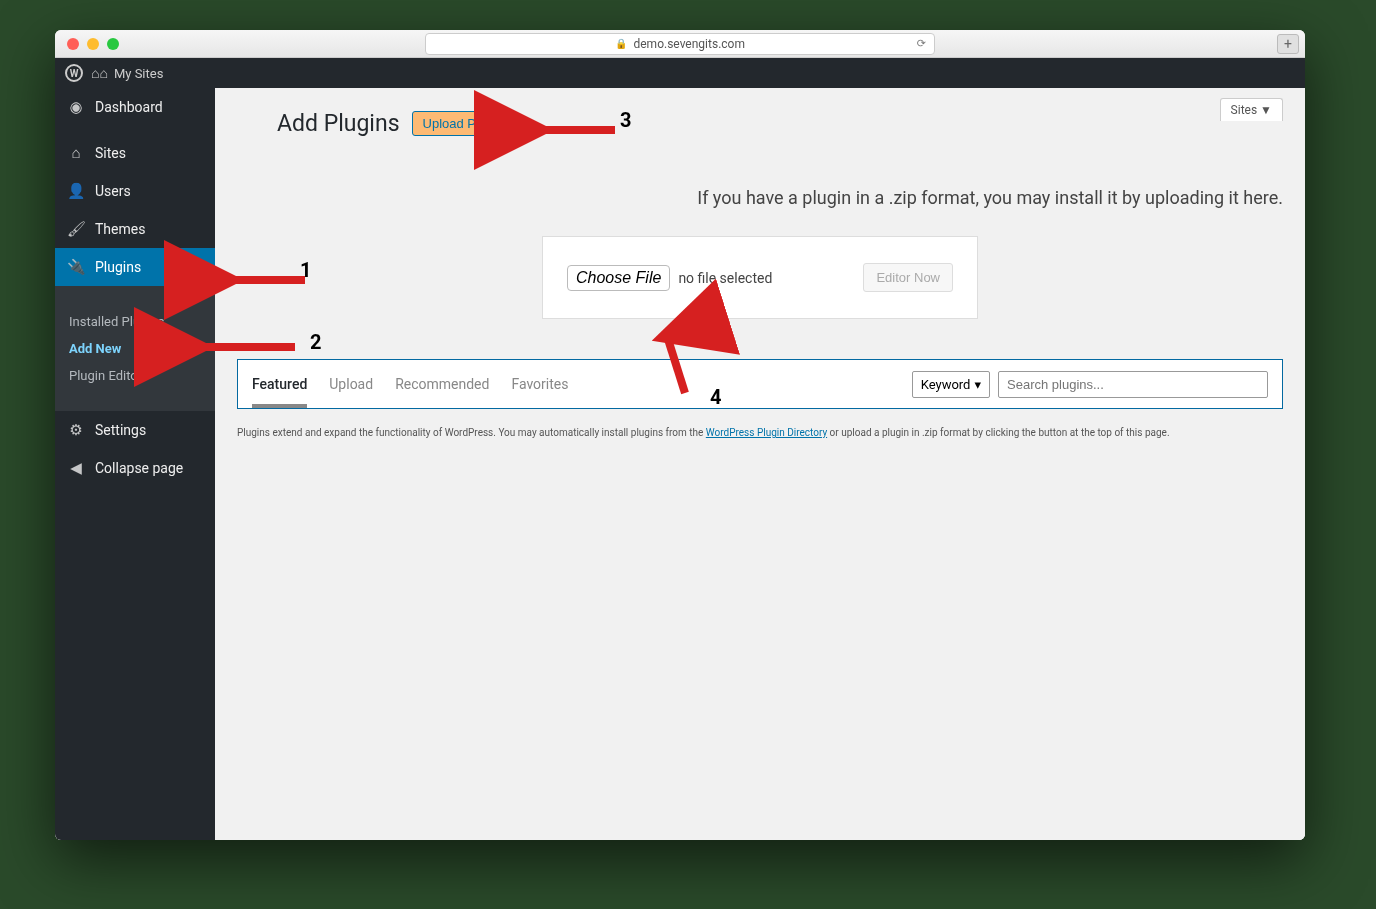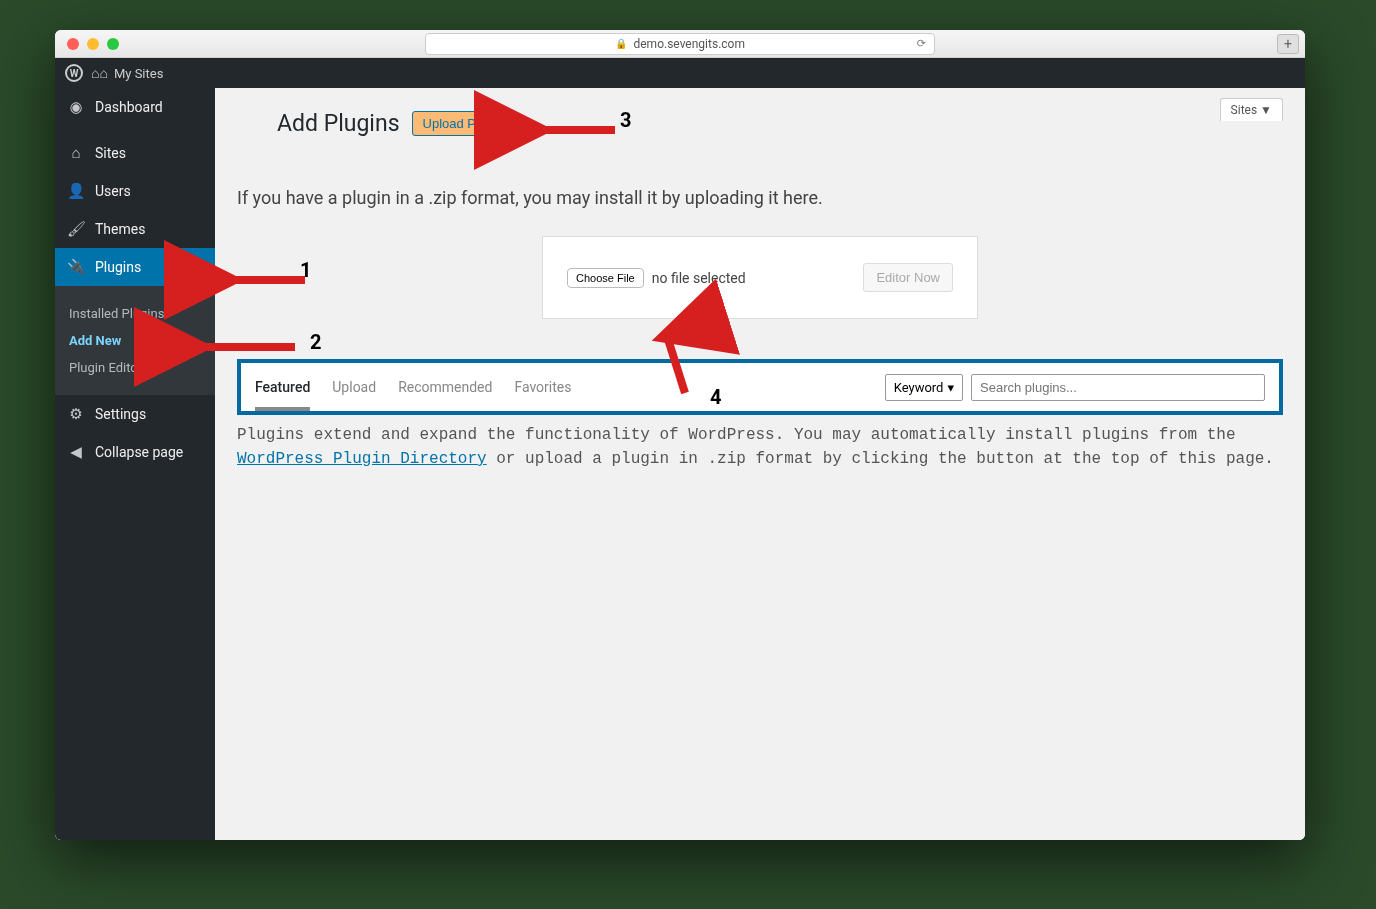--- a/index.html
+++ b/index.html
@@ -61,68 +61,68 @@
   .wp-toolbar .mysites { display:flex; align-items:center; gap:6px; }
   .wp-toolbar .mysites-icon { font-size:14px; color:#ccc;}
   .wp-body { flex:1; display:flex; background:#f1f1f1; }
   
   .sidebar { width:160px; background:#23282d; color:#eee; font-size:14px; display:flex; flex-direction:column;}
   .menu-item {
     display:flex; align-items:center; gap:10px;
     padding:10px 12px; color:#eee; cursor:pointer;
   }
   .menu-item.active { background:#0073aa; color:#fff; }
-  .submenu { background:#32373c; padding:14px 0; }
+  .submenu { background:#32373c; padding:22px 0; }
   .submenu-item { padding:6px 14px; font-size:13px; color:#b4b9be; cursor:pointer;}
   .submenu-item.current { color:#7dd3fc; font-weight:700;}
   .menu-sep { height:8px; }
   .menu-icon { width:18px; text-align:center; font-size:15px; opacity:.8;}
   
   .content { flex:1; padding:18px 22px; position:relative; background:#f1f1f1; overflow:auto;}
   .help-tab {
     position:absolute; right:22px; top:10px;
     background:#fff; border:1px solid #ccc; border-bottom:none;
     padding:4px 10px; font-size:12px; color:#555; border-radius:3px 3px 0 0;
   }
   .page-title-row { display:flex; align-items:center; gap:12px; margin-top:4px;margin-left:40px;}
   .page-title { font-size:23px; font-weight:400; color:#23282d;}
   .upload-btn {
     border:1px solid #0073aa; color:#0073aa; background:#fdba74;
     padding:4px 10px; font-size:13px; border-radius:3px; cursor:pointer;
   }
   .upload-hint {
-    text-align:left; font-size:18px; color:#444; margin-top:50px;
+    text-align:right; font-size:18px; color:#444; margin-top:50px;
   }
   .upload-box {
     width:436px; margin:28px auto 40px;
     border:1px solid #ddd; background:#fff;
     padding:26px 24px; display:flex; align-items:center; justify-content:space-between;
   }
   .choose-file-btn {
-    font-size:11px; background:#fff; border:1px solid #bbb; border-radius:4px;
-    padding:3px 8px; cursor:pointer;
+    font-size:16px; background:#fff; border:1px solid #bbb; border-radius:4px;
+    padding:3px 8px; cursor:pointer;font-style:italic;
   }
   .file-status { font-size:14px; color:#444; margin-left:8px;}
   .install-btn {
     background:#f7f7f7; border:1px solid #ddd; color:#aaa; padding:6px 12px;
     font-size:13px; border-radius:3px;
   }
   .filter-bar {
-    background:#fff; border:4px solid #0369a1; padding:10px 14px 0;
+    background:#fff; border:1px solid #0369a1; padding:10px 14px 0;
     display:flex; align-items:center; justify-content:space-between;
     margin-top:30px;
     gap:48px;
   }
   .filter-tabs { display:flex; gap:22px; }
   .filter-tab { font-size:14px; color:#888; padding:6px 0 12px; cursor:pointer;}
   .filter-tab.active { color:#23282d; border-bottom:4px solid #888; font-weight:500;}
   .search-controls { display:flex; gap:8px; align-items:flex-start; padding-bottom:10px;}
   .keyword-select { border:1px solid #999; padding:5px 8px; font-size:13px; background:#fff; border-radius:2px; display:flex; align-items:center; gap:4px;}
-  .search-input { border:1px solid #999; padding:5px 8px; font-size:13px; width:294px; border-radius:2px; }
-  .desc-text { font-size:16px; color:#555; margin-top:8px; line-height:1.5;font-family:Liberation Mono, monospace;}
+  .search-input { border:1px solid #999; padding:5px 8px; font-size:13px; width:270px; border-radius:2px; }
+  .desc-text { font-size:10px; color:#555; margin-top:16px; line-height:1.5;}
   .desc-text a { color:#0073aa; text-decoration:underline;}
   
   .arrow {
     position:absolute; pointer-events:none; z-index:50;
   }
   .arrow svg { overflow:visible; }
   .arrow-label {
     position:absolute; font-size:20px; font-weight:700; color:#000;
     z-index:51;
   }

